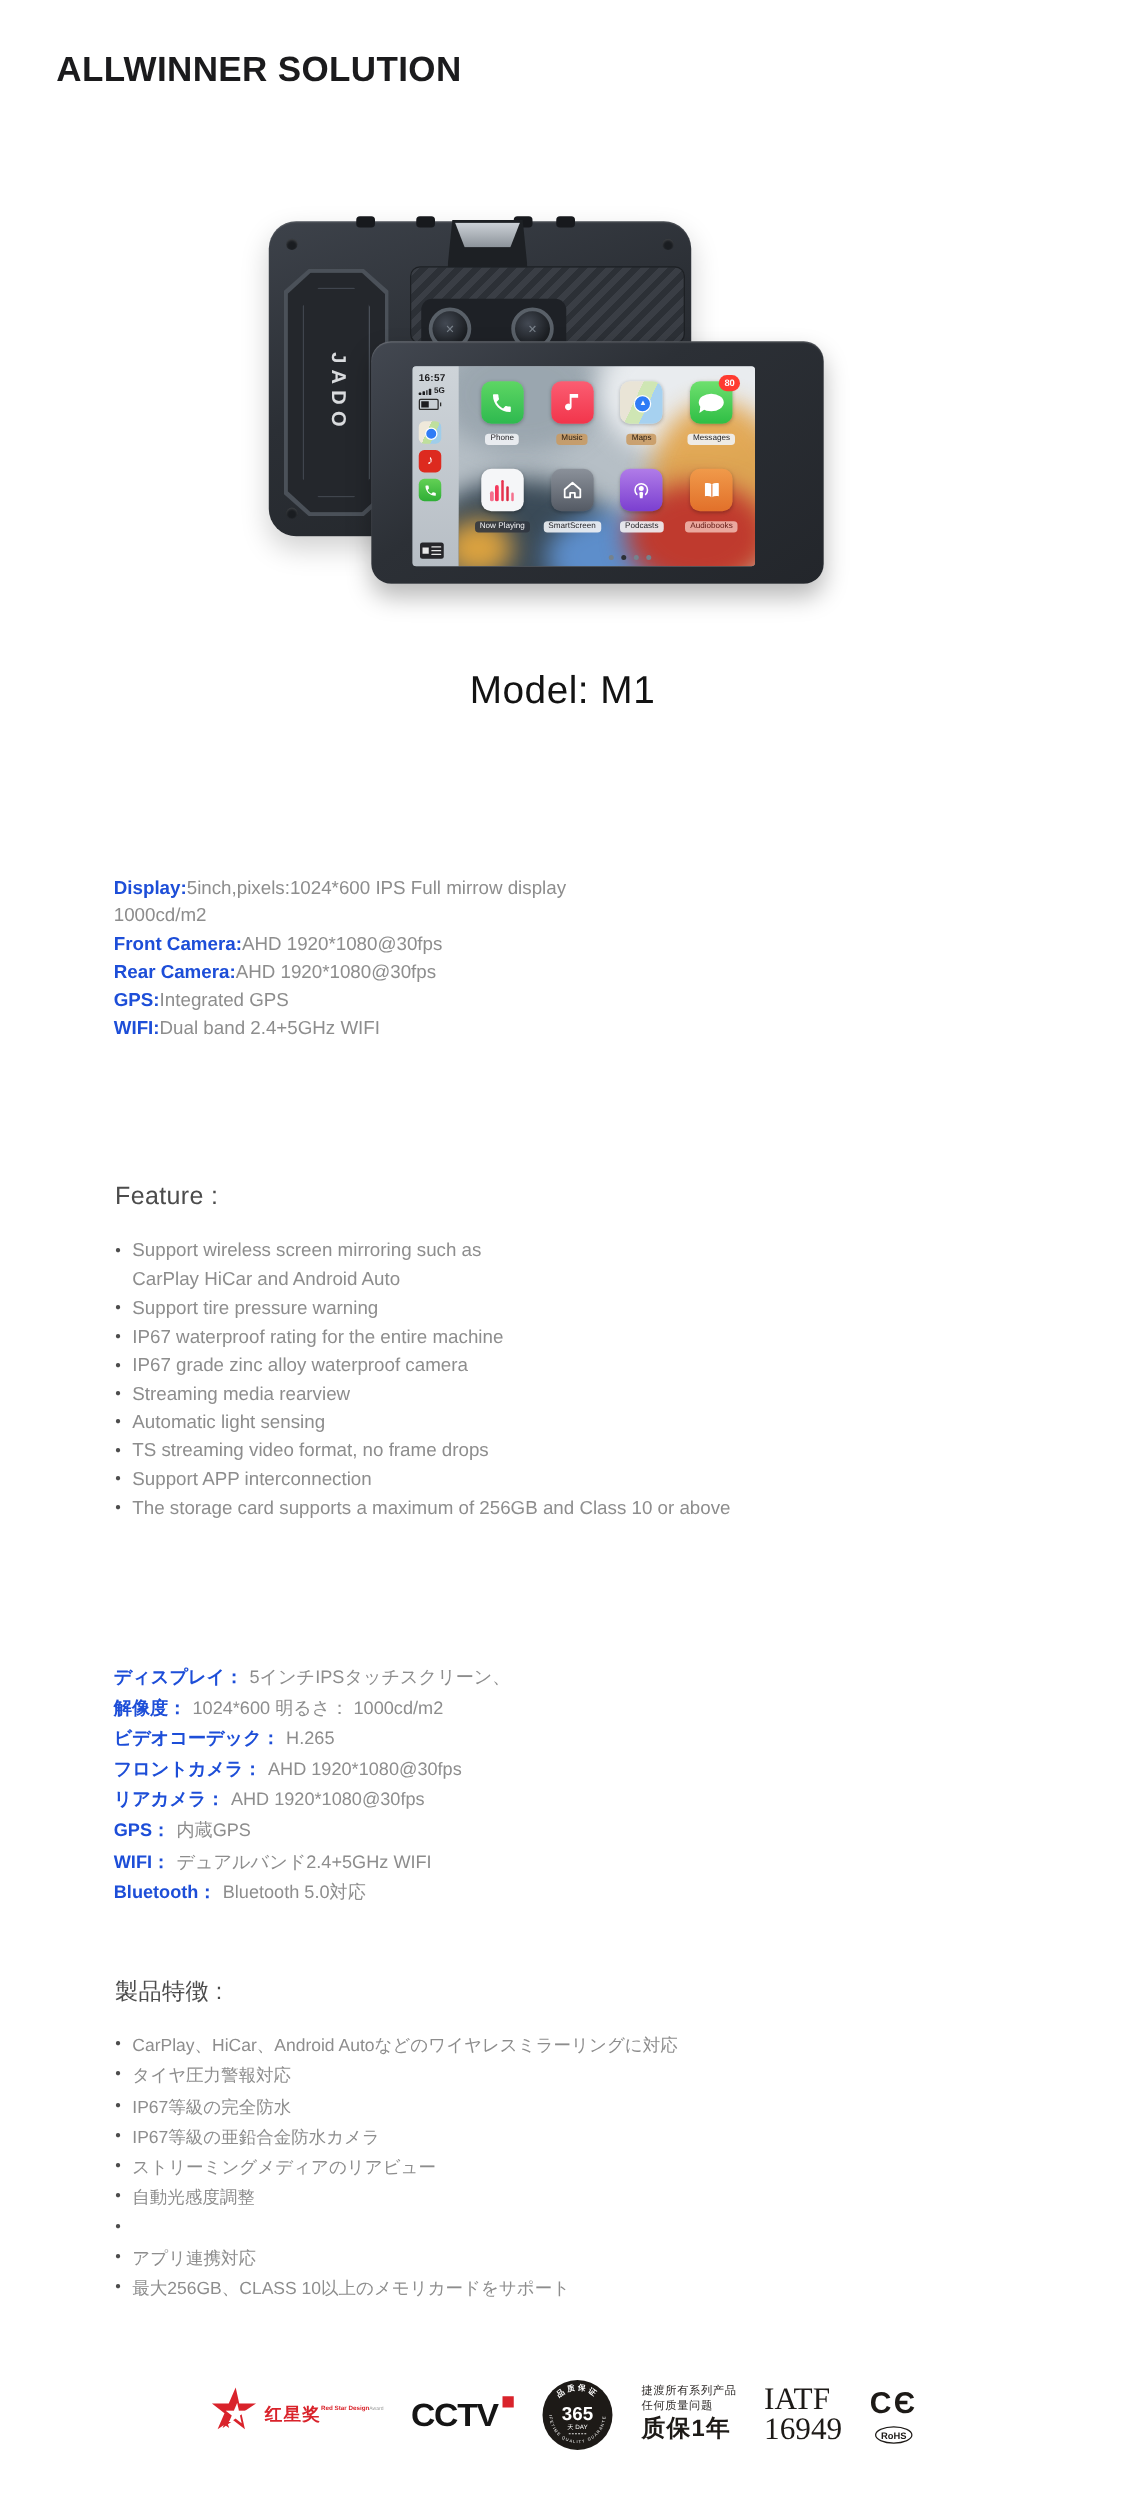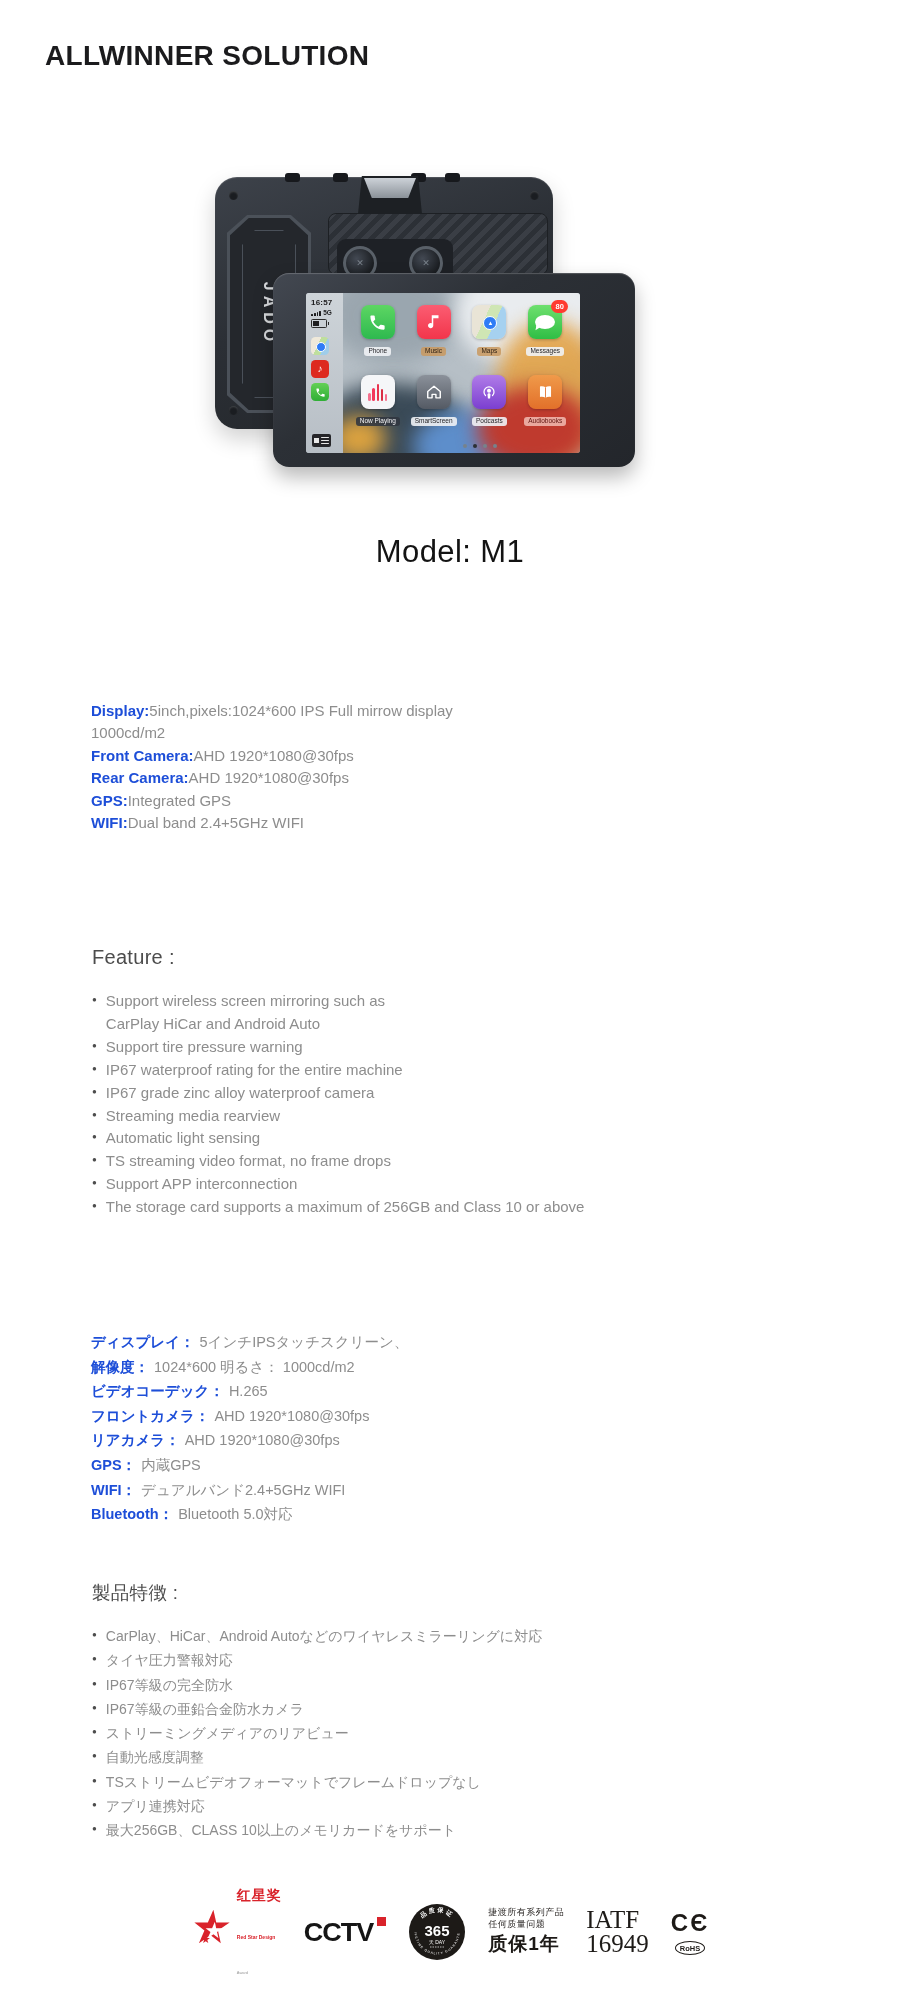--- a/index.html
+++ b/index.html
@@ -33,21 +33,21 @@
   .cam-housing{position:absolute;left:122px;top:62px;width:116px;height:42px;border-radius:9px;background:#1e2126;}
   .camera{position:absolute;top:69px;width:28px;height:28px;border-radius:50%;
           background:radial-gradient(circle at 38% 35%,#434953 0%,#1b1e22 70%);
           border:3px solid #596068;display:flex;align-items:center;justify-content:center;
           color:#79818a;font-size:9px;}
   .mount{position:absolute;left:193px;top:51px;width:64px;height:38px;background:#1d2024;
          clip-path:polygon(6% 0,94% 0,100% 100%,0 100%);}
   .mount-top{position:absolute;left:6px;top:2px;width:52px;height:20px;
          background:linear-gradient(#cdd2d8,#8b9299);clip-path:polygon(0 0,100% 0,85% 100%,15% 100%);}
 
-  .device-front{position:absolute;left:108px;top:148px;width:362px;height:194px;border-radius:16px;
+  .device-front{position:absolute;left:132px;top:148px;width:362px;height:194px;border-radius:16px;
                 background:linear-gradient(145deg,#434851 0%,#2c3036 40%,#23262b 100%);
                 box-shadow:inset 0 1px 1px rgba(255,255,255,.2), 0 10px 20px rgba(0,0,0,.28);}
   .screen{position:absolute;left:33px;top:20px;width:274px;height:160px;border-radius:3px;
           overflow:hidden;display:flex;background:#b6bfc6;}
 
   
   .sbar{position:relative;width:37px;flex:none;background:linear-gradient(#ced4d9,#b7bec5);
         padding:5px 0 0 5px;box-sizing:border-box;}
   .sbar-time{font-size:8px;font-weight:700;color:#1d1d1f;letter-spacing:.2px;}
   .sig-row{display:flex;align-items:flex-end;gap:2px;margin-top:2px;}
@@ -136,21 +136,21 @@
   .feat-en li:first-child .ft{display:inline-block;max-width:303px;}
 
   
   .footer{position:absolute;left:0;right:0;top:1892px;height:80px;display:flex;
           justify-content:center;align-items:center;gap:22px;}
   .redstar{position:relative;display:flex;align-items:center;}
   .star-wrap{position:relative;width:44px;height:48px;}
   .star-big{position:absolute;left:0;top:-4px;font-size:46px;line-height:1;color:#d9232b;transform:skewX(-6deg);}
   .star-small{position:absolute;left:13px;top:12px;font-size:22px;line-height:1;color:#fff;transform:skewX(-6deg);}
   .star-dot{position:absolute;left:10px;top:26px;font-size:11px;line-height:1;color:#d9232b;}
-  .redstar-txt{margin-left:2px;display:flex;flex-direction:column;line-height:1.1;gap:30px;}
+  .redstar-txt{margin-left:2px;display:flex;flex-direction:row;line-height:1.1;}
   .redstar-cn{font-size:14px;font-weight:800;color:#d9232b;letter-spacing:1px;}
   .redstar-en{font-size:5px;font-weight:700;color:#d9232b;margin-top:1px;}
   .redstar-award{font-size:4px;color:#9a9a9a;margin-top:1px;}
   .cctv{display:flex;}
   .cctv-txt{font-size:27px;font-weight:900;letter-spacing:-1px;color:#151515;transform:scaleY(.95);}
   .cctv-sq{width:9px;height:9px;background:#d9232b;margin:0 0 3px 4px;}
   .badge365 svg{display:block;}
   .warranty{display:flex;flex-direction:column;justify-content:flex-start;line-height:1.3;}
   .warr-s{font-size:9px;color:#2a2624;letter-spacing:.5px;}
   .warr-b{font-size:19px;font-weight:800;color:#1d1a17;letter-spacing:1px;margin-top:1px;}
@@ -418,21 +418,20 @@
     <li>
         <span class="dot">●</span>
         <span class="ft">ストリーミングメディアのリアビュー</span>
       </li>
     <li>
         <span class="dot">●</span>
         <span class="ft">自動光感度調整</span>
       </li>
     <li>
         <span class="dot">●</span>
-        <span class="ft">TSストリームビデオフォーマットでフレームドロップなし</span>
       </li>
     <li>
         <span class="dot">●</span>
         <span class="ft">アプリ連携対応</span>
       </li>
     <li>
         <span class="dot">●</span>
         <span class="ft">最大256GB、CLASS 10以上のメモリカードをサポート</span>
       </li>
   </ul>

